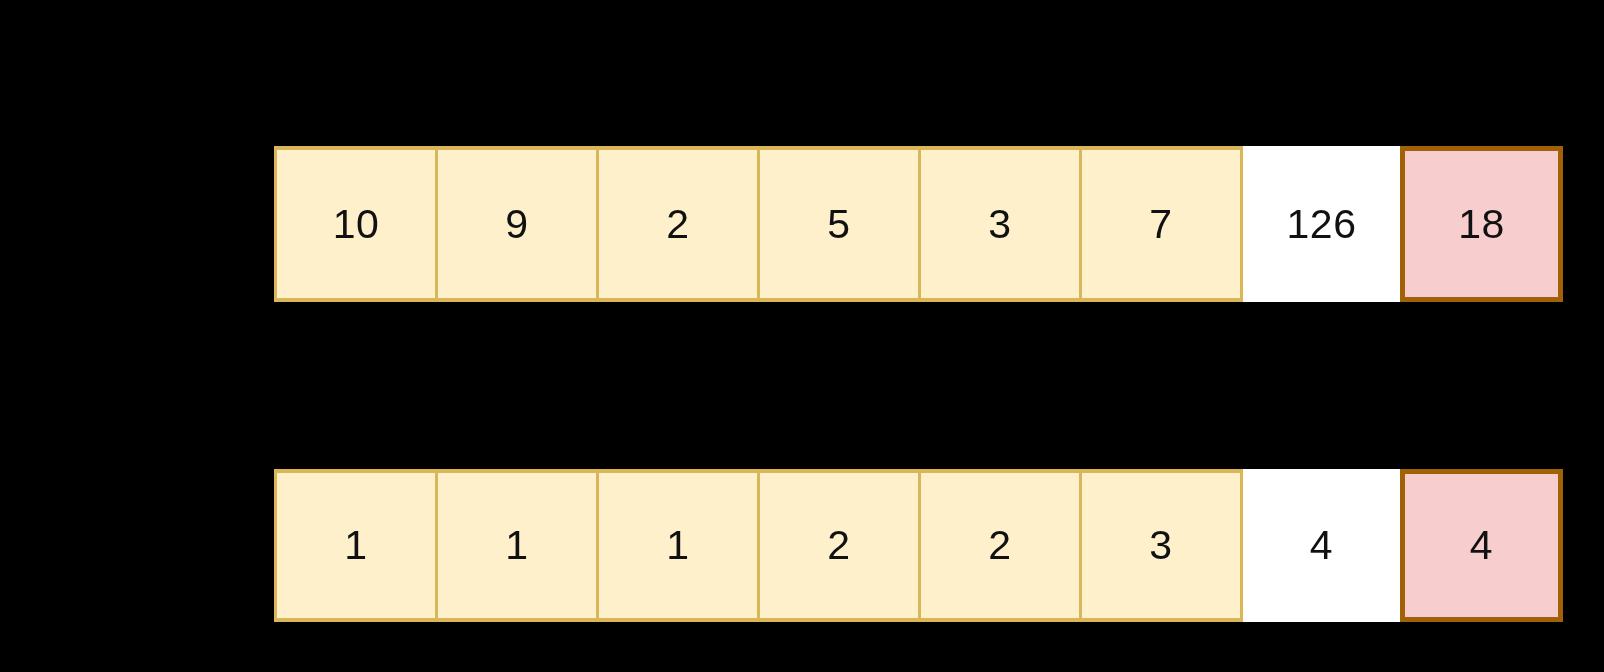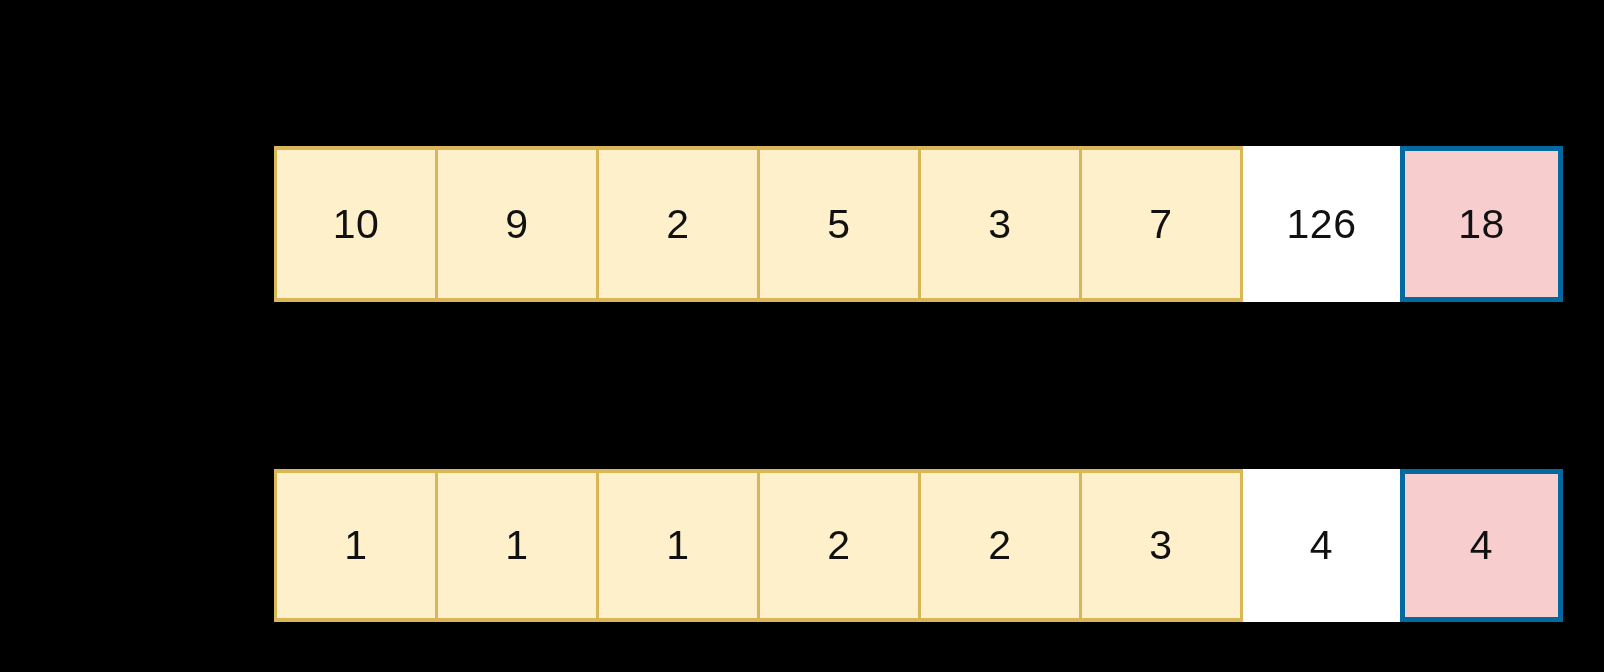--- a/index.html
+++ b/index.html
@@ -62,21 +62,21 @@
   .cell.cell-outside {
     width: 157px;
     background: #FFFFFF;
     border: 0;
   }
 
   
   .cell.cell-target {
     width: 163px;
     background: #F8CDCD;
-    border: 5px solid #0369a1;
+    border: 5px solid #a16207;
   }
 </style>
 </head>
 <body>
 
 <div class="canvas">
 
   <div class="array-row" id="array-row-values">
       <div class="cell cell-plain">10</div>
       <div class="cell cell-plain">9</div>

